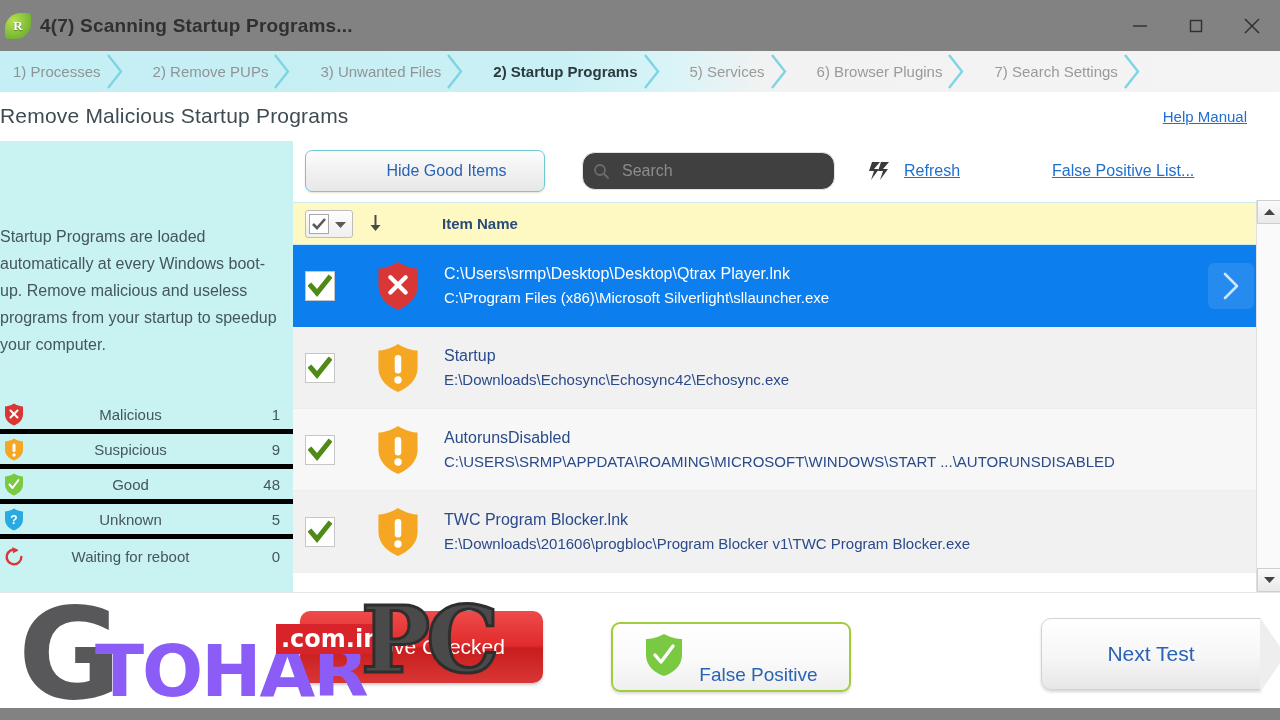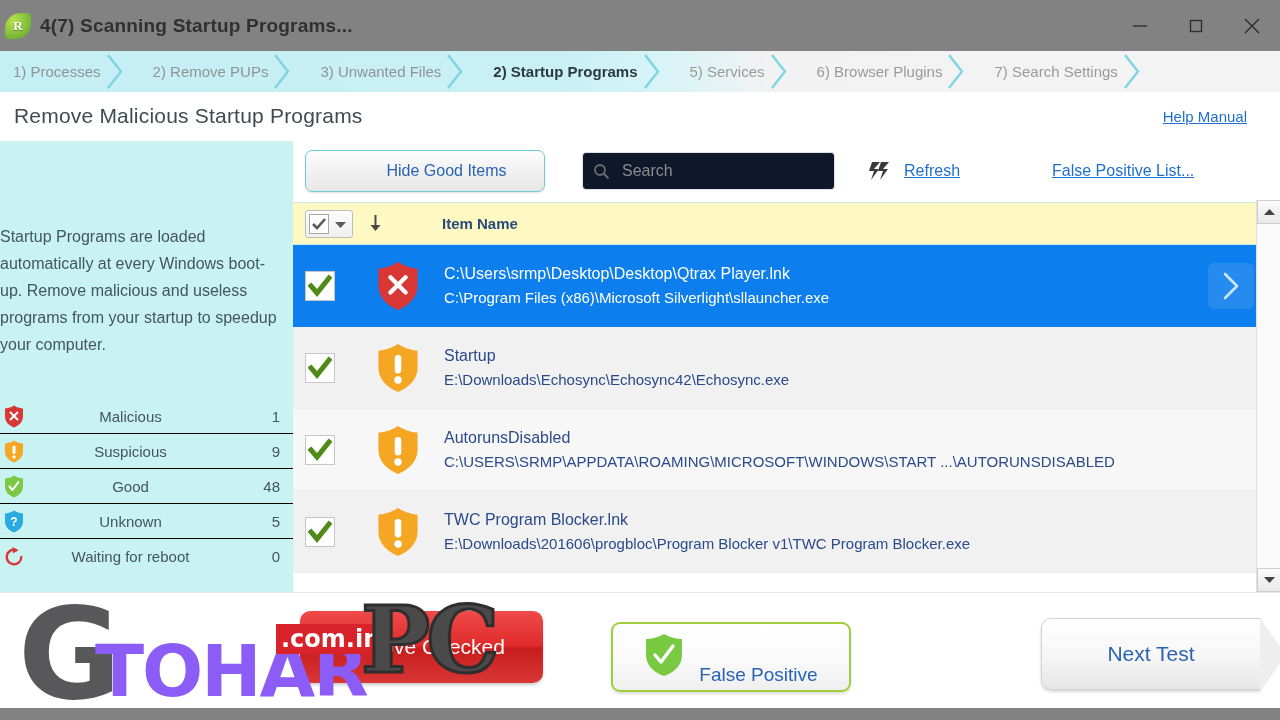--- a/index.html
+++ b/index.html
@@ -66,42 +66,42 @@
   }
   .tab .sep svg { display: block; }
 
   
   .page-head {
     position: absolute; left: 0; top: 92px; width: 1280px; height: 48px;
     background: #ffffff;
     display: flex; align-items: center;
   }
   .page-title {
-    font-size: 21px; color: #3f4b52; margin-left: 0px; padding-left: 14px;
+    font-size: 21px; color: #3f4b52; margin-left: 0px; padding-left: 0px;
     letter-spacing: .2px;
   }
   .help-link {
     margin-left: auto; margin-right: 33px;
     font-size: 15px; color: #1f6fd0; text-decoration: underline;
   }
 
   
   .leftpanel {
     position: absolute; left: 0; top: 140px; width: 293px; height: 452px;
     background: #c9f2f2;
     border-top: 1px solid #ffffff;
   }
   .left-desc {
     position: absolute; left: 0px; top: 82px; width: 282px;
     font-size: 16px; line-height: 27px; color: #44565e;
   }
   .stats { position: absolute; left: 0; top: 258px; width: 293px; }
   .stat-row {
     display: flex; align-items: center; height: 35px;
-    border-bottom: 1px solid #000000;
+    border-bottom: 5px solid #000000;
   }
   .stat-row:last-child { border-bottom: none; }
   .stat-ico { width: 28px; flex: 0 0 auto; display: flex; justify-content: center; align-items: center; margin-left: 0px;}
   .stat-ico svg { display: block; }
   .stat-label {
     flex: 1 1 auto; text-align: center; font-size: 15px; color: #45565e;
     padding-right: 14px;
   }
   .stat-val {
     width: 46px; flex: 0 0 auto; text-align: right; padding-right: 13px;
@@ -121,21 +121,21 @@
   .hide-good-btn {
     width: 240px; height: 42px; border-radius: 7px;
     background: linear-gradient(to bottom, #fdfdfd 0%, #f1f1f1 50%, #e7e7e7 100%);
     border: 1px solid #6fc9d6;
     box-shadow: 0 1px 2px rgba(0,0,0,.12);
     display: flex; align-items: center; justify-content: center;
     font-size: 16px; color: #2a63b5; padding-left: 43px;
   }
   .search-box {
     margin-left: 37px; width: 253px; height: 38px;
-    background: #0f172a; border: 1px solid #e3e3e3; border-radius: 4px;
+    background: #404040; border: 1px solid #e3e3e3; border-radius: 13px;
     display: flex; align-items: center; padding: 0 10px;
   }
   .search-box .mag { margin-right: 12px; display: flex; }
   .search-input {
     border: none; outline: none; background: transparent;
     font-size: 16px; color: #8c8c8c; width: 100%;
     font-family: "Liberation Sans", sans-serif;
   }
   .search-input::placeholder { color: #8c8c8c; }
   .refresh-wrap { margin-left: 33px; display: flex; align-items: center; }

